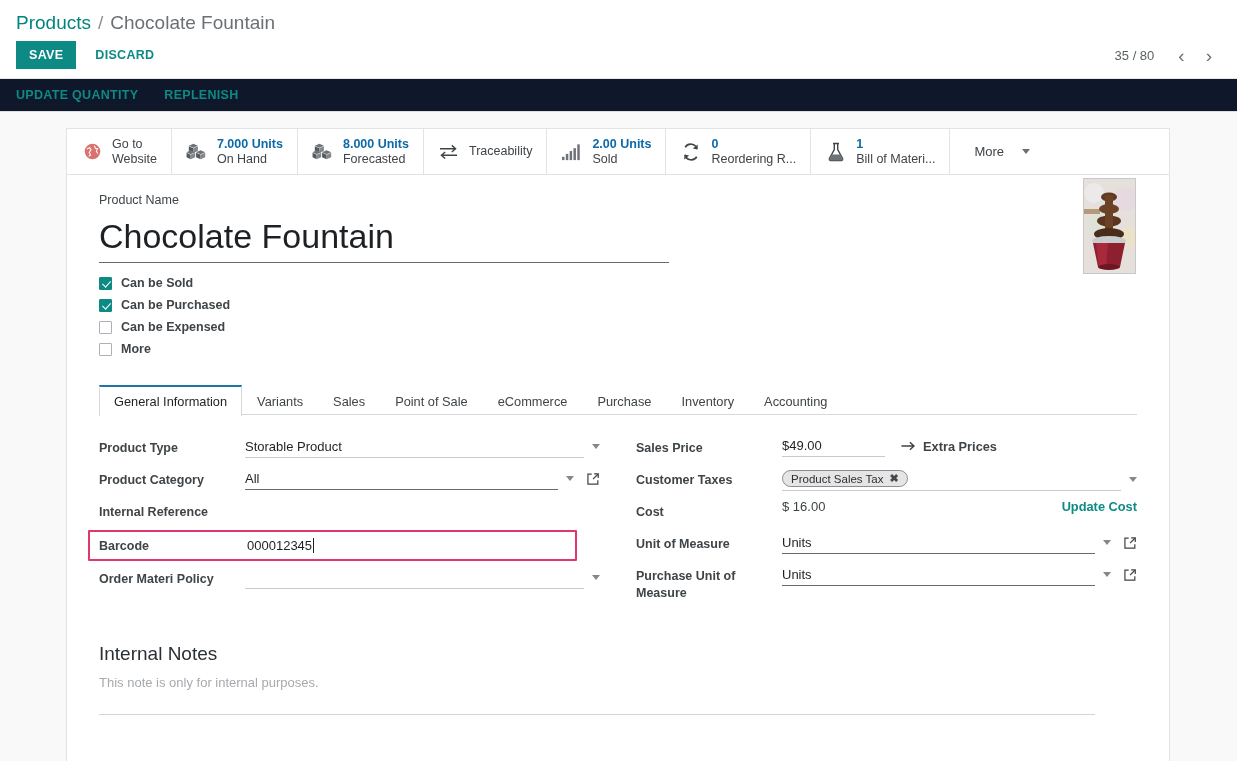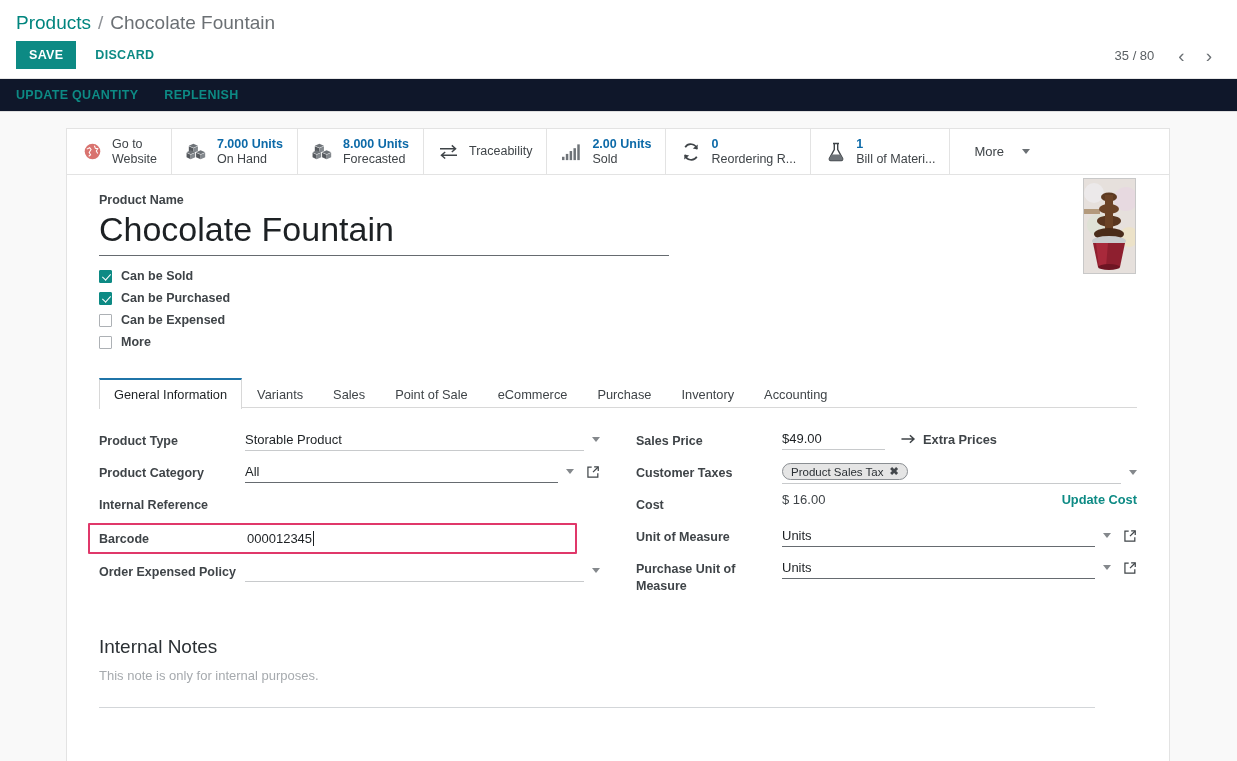--- a/index.html
+++ b/index.html
@@ -194,23 +194,23 @@
     display: inline-block;
   }
 
   
   .title-block {
     padding: 18px 32px 0 32px;
     position: relative;
   }
   .field-lbl-sm {
     font-size: 12.5px;
-    font-weight: bold;
-    color: #3f4448;
-    margin-bottom: 1px;
+    font-weight: normal;
+    color: #3f4448;
+    margin-bottom: 8px;
   }
   .prod-name {
     font-size: 34px;
     color: #1d2124;
     padding: 1px 0 6px 0;
     border-bottom: 1px solid #666b70;
     width: 570px;
     line-height: 1.18;
     cursor: text;
   }
@@ -672,21 +672,21 @@
         <div class="flbl">Barcode</div>
         <div class="fval">
           <div class="inp nolines">
                 <span>000012345</span>
                 <span class="cursor-bar"></span>
               </div>
         </div>
       </div>
 
       <div class="frow">
-        <div class="flbl">Order Expensed Policy</div>
+        <div class="flbl">Order Materi Policy</div>
         <div class="fval">
           <div class="inp soft"></div>
           <span class="caret-sel"></span>
         </div>
       </div>
     </div>
 
     <div class="col">
 
       <div class="frow">

